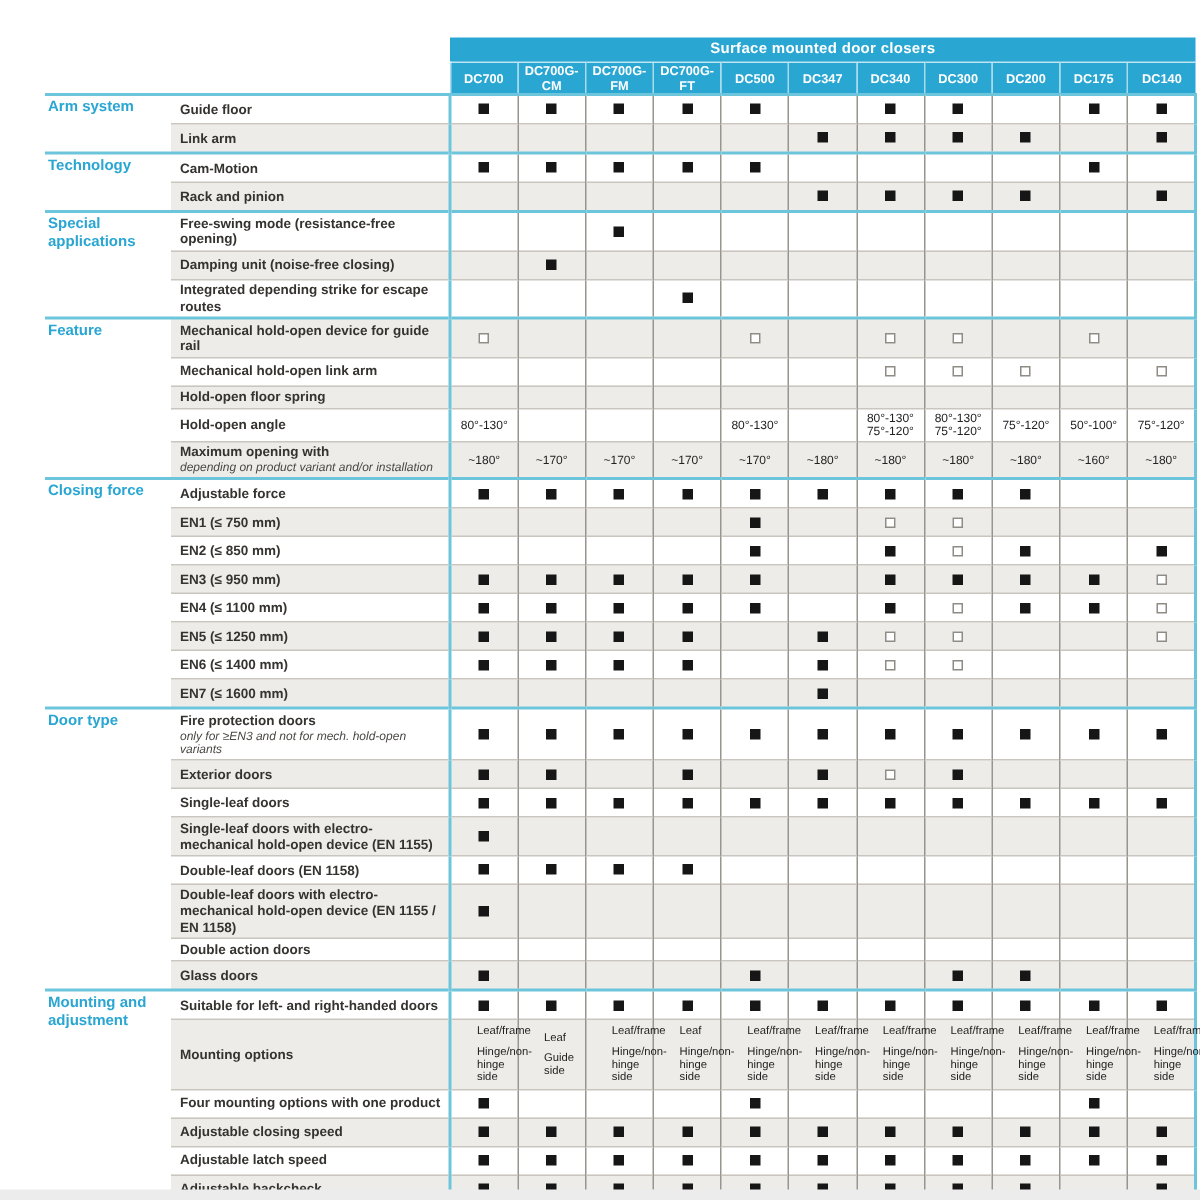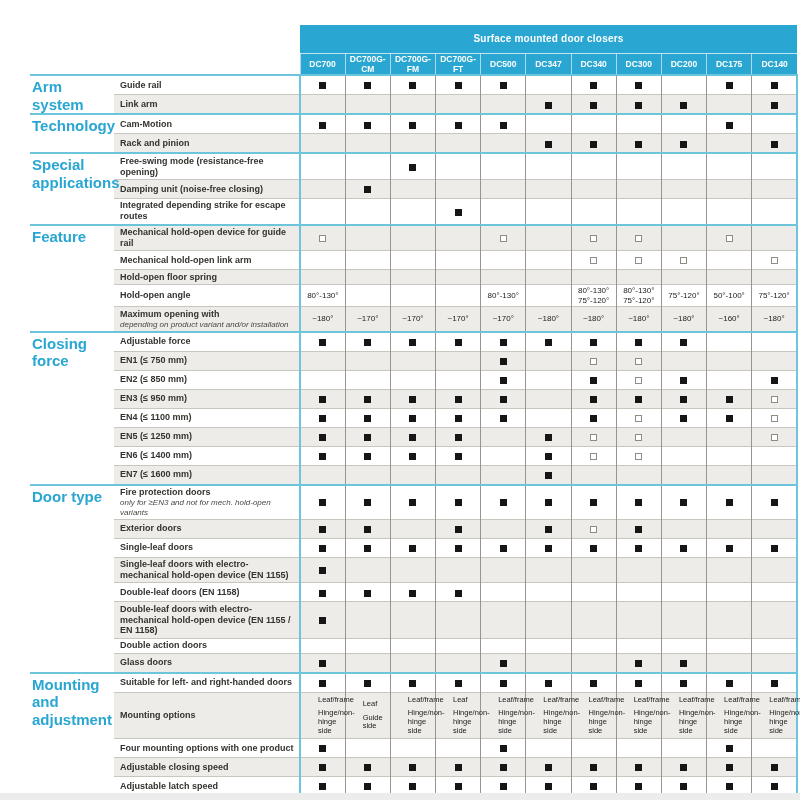--- a/index.html
+++ b/index.html
@@ -7,29 +7,29 @@
     --rowline:#c9c6bf; --ink:#35332f; --marker:#161616;
   }
   html,body{margin:0;padding:0;background:#fff;}
   body{width:800px;height:800px;font-family:"Liberation Sans",sans-serif;overflow:hidden;position:relative;}
   .page{position:absolute;inset:0;background:#fff;}
   .footer-strip{position:absolute;left:0;right:0;bottom:0;height:7px;background:#ececec;}
   .tablewrap{position:absolute;left:30px;top:25px;width:768px;}
   table{border-collapse:collapse;table-layout:fixed;width:768px;}
   th,td{padding:0;margin:0;}
   th.blank{background:#fff;border:none;}
-  th.group{background:var(--cyan);color:#fff;font-size:10px;font-weight:bold;height:28px;line-height:12px;text-align:center;letter-spacing:.2px;}
+  th.group{background:var(--cyan);color:#fff;font-size:10px;font-weight:bold;height:16px;line-height:12px;text-align:center;letter-spacing:.2px;}
   th.colhead{background:var(--cyan);color:#fff;font-size:8.5px;font-weight:bold;height:19px;text-align:center;
     border-left:1px solid rgba(255,255,255,.6);border-top:1px solid rgba(255,255,255,.7);margin-left:48px;}
   tr.body{height:15px;}
   tr.body.stripe td{background:var(--stripe);}
   tr.body td{border-top:1px solid var(--rowline);background:#fff;}
   tr.body.sec td{border-top:2px solid var(--teal);}
   tbody tr:last-child td{border-bottom:2px solid var(--teal);}
-  td.cat{background:#fff !important;color:var(--cyan);font-weight:bold;font-size:15px;line-height:1.18;
+  td.cat{background:#fff !important;color:var(--cyan);font-weight:bold;font-size:10px;line-height:1.18;
     vertical-align:top;padding:2px 6px 0 2px;border-bottom:2px solid var(--teal);}
   td.lbl{font-weight:bold;color:var(--ink);font-size:9px;line-height:1.2;padding:1.5px 4px 1.5px 6px;
     border-right:2px solid var(--teal);vertical-align:middle;}
   td.lbl .sub{font-weight:normal;font-style:italic;font-size:8px;color:#4a4844;}
   td.c{text-align:center;vertical-align:middle;border-left:1px solid var(--grid);}
   td.c.lastc{border-right:2px solid var(--teal);}
   .sqf{display:inline-block;width:7px;height:7px;background:var(--marker);vertical-align:middle;}
   .sqo{display:inline-block;width:7px;height:7px;background:#fff;border:1px solid #8f8b85;box-sizing:border-box;vertical-align:middle;}
   td.txt{font-size:8px;color:#222;line-height:1.2;padding:1px 0;}
   td.txt div{line-height:1.2;}
@@ -68,21 +68,21 @@
             <th class="colhead">DC300</th>
             <th class="colhead">DC200</th>
             <th class="colhead">DC175</th>
             <th class="colhead">DC140</th>
           </tr>
       </thead>
       <tbody>
           <tr class="body sec">
             <td class="cat" rowspan="2">Arm system</td>
             <td class="lbl">
-              <div>Guide rail</div>
+              <div>Guide floor</div>
             </td>
             <td class="c"><span class="sqf"></span></td>
             <td class="c"><span class="sqf"></span></td>
             <td class="c"><span class="sqf"></span></td>
             <td class="c"><span class="sqf"></span></td>
             <td class="c"><span class="sqf"></span></td>
             <td class="c"></td>
             <td class="c"><span class="sqf"></span></td>
             <td class="c"><span class="sqf"></span></td>
             <td class="c"></td>

